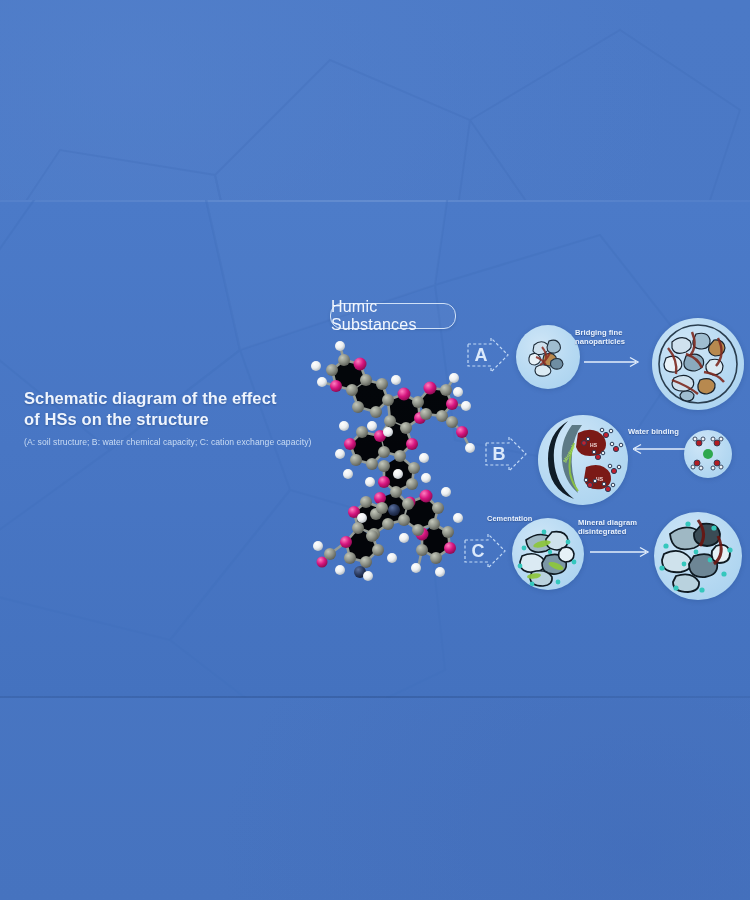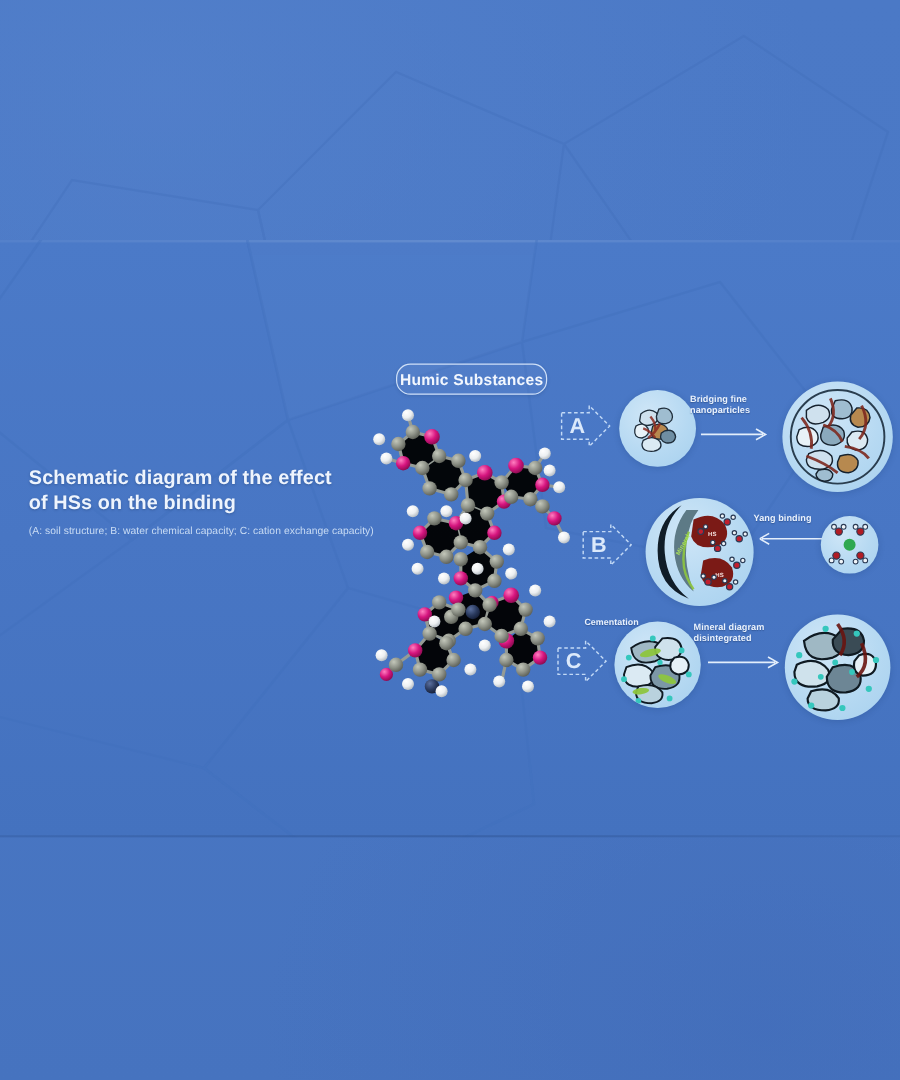--- a/index.html
+++ b/index.html
@@ -33,21 +33,21 @@
   .headline{color:#eef4fd;font-size:16.5px;font-weight:bold;line-height:21px;letter-spacing:.1px;
     text-shadow:0 1px 2px rgba(20,45,90,.35);}
   .headline .l{display:block;}
   .subnote{margin-top:6px;color:#c9dcf4;font-size:8.6px;line-height:12px;letter-spacing:.05px;}
   .attrib{margin-top:22px;color:#e4eefb;font-size:9.2px;font-weight:bold;letter-spacing:.1px;}
 
   
   .pill{position:absolute;left:330px;top:303px;width:124px;height:24px;
     border:1.3px solid #cfe0f7;border-radius:12px;
     display:flex;align-items:center;justify-content:center;
-    color:#f2f7fe;font-size:13px;font-weight:bold;letter-spacing:.2px;
+    color:#f2f7fe;font-size:16px;font-weight:normal;letter-spacing:.2px;
     background:rgba(255,255,255,.04);
     box-shadow:0 1px 3px rgba(22,48,96,.18);}
 
   
   .molecule{position:absolute;left:300px;top:322px;width:190px;height:285px;}
 
   
   .marker{position:absolute;width:44px;height:40px;}
   .marker .lab{position:absolute;left:0;top:0;width:30px;height:40px;
     display:flex;align-items:center;justify-content:center;
@@ -99,21 +99,21 @@
         <path d="M435,85 L600,35 L690,150 L610,270 L455,240 Z"></path>
       </g>
       <g fill="#ffffff" opacity="0.035">
         <path d="M205,-5 L320,-110 L455,-55 L435,85 L240,150 Z"></path>
       </g>
     </svg>
 
     <div class="text-block" style="top:188px;">
       <div class="headline">
         <span class="l">Schematic diagram of the effect</span>
-        <span class="l">of HSs on the binding</span>
+        <span class="l">of HSs on the structure</span>
       </div>
       <div class="subnote">(A: soil structure; B: water chemical capacity; C: cation exchange capacity)</div>
     </div>
 
     <div class="pill" style="top:103px;">
       <span>Humic Substances</span>
     </div>
 
     <svg class="molecule" style="top:122px;" viewBox="0 0 190 285">
       <defs>
@@ -366,21 +366,21 @@
             </g>
           <g>
               <circle cx="46" cy="28" r="2.4" fill="#c21f2e"></circle>
               <circle cx="50" cy="24" r="1.7" fill="#eef3f7"></circle>
             </g>
         </g>
       </svg>
     </div>
 
     <div class="flab" style="left:628px;top:227px;width:62px;">
-      <div>Yang binding</div>
+      <div>Water binding</div>
     </div>
     <svg class="flow-arrow" style="left:633px;top:242px;" width="52" height="14">
       <path d="M52,7 L2,7 M8,2.5 L0,7 L8,11.5" fill="none" stroke="#e3eefb" stroke-width="1.3"></path>
     </svg>
 
     <div class="circ" style="left:684px;top:230px;width:48px;height:48px;">
       <svg viewBox="0 0 48 48" width="48" height="48">
         <circle cx="24" cy="24" r="5" fill="#2fa84f"></circle>
         <g stroke="#2b3b55" stroke-width=".9">
           <g>

